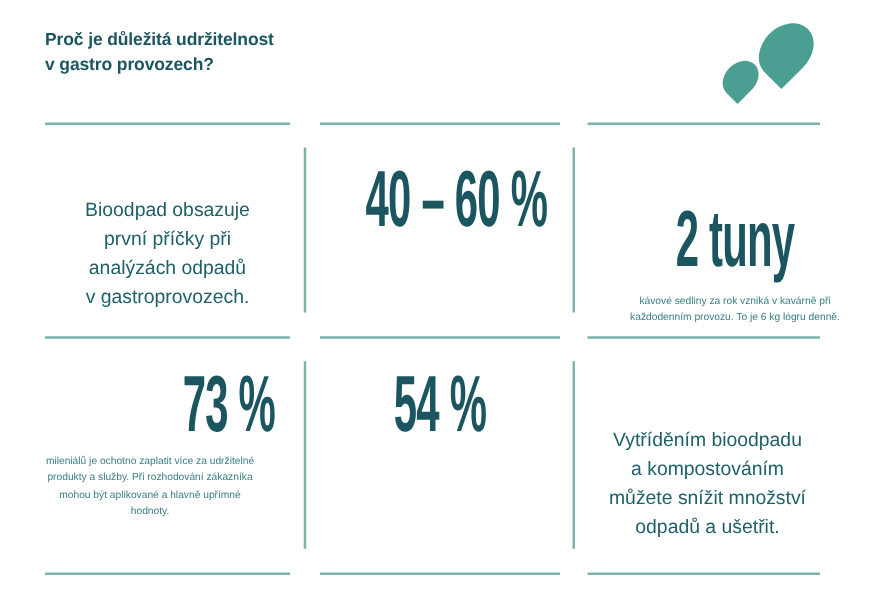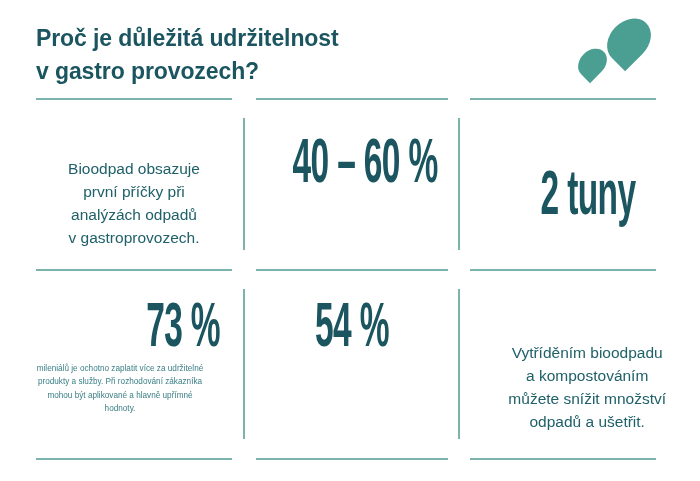--- a/index.html
+++ b/index.html
@@ -24,21 +24,21 @@
   
   .header {
     position: absolute;
     left: 36px;
     top: 22px;
     width: 520px;
   }
   .title {
     margin: 0;
     color: #1a5560;
-    font-size: 23px;
+    font-size: 14px;
     font-weight: bold;
     line-height: 1.42;
     letter-spacing: -0.1px;
     white-space: pre-line;
   }
 
   .droplets {
     position: absolute;
     right: 42px;
     top: 10px;
@@ -125,21 +125,21 @@
     margin-top: 24px;
   }
   .bodytext.right-col { color: #1f6069; }
 
   
   #cell-1 { left: 36px;  top: 134px; width: 196px; }
   #cell-2 { left: 256px; top: 128px; width: 192px; }
   #cell-3 { left: 492px; top: 128px; width: 192px; margin-top: 32px; }
   #cell-4 { left: 20px;  top: 292px; width: 200px; }
   #cell-5 { left: 254px; top: 292px; width: 196px; }
-  #cell-6 { left: 466px; top: 318px; width: 200px; align-items: flex-end; }
+  #cell-6 { left: 466px; top: 318px; width: 200px; }
 </style>
 </head>
 <body>
 
 <div class="poster">
 
   <div class="header">
     <h1 class="title">Proč je důležitá udržitelnost
 v gastro provozech?</h1>
   </div>
@@ -176,20 +176,22 @@
 analýzách odpadů
 v gastroprovozech.</div>
   </div>
 
   <div class="cell" id="cell-2">
     <div class="bignum align-center">40 – 60 %</div>
   </div>
 
   <div class="cell" id="cell-3">
     <div class="bignum align-center">2 tuny</div>
+    <div class="caption" style="margin-top:20px;">kávové sedliny za rok vzniká v kavárně při
+každodenním provozu. To je 6 kg lógru denně.</div>
   </div>
 
   <div class="cell" id="cell-4">
     <div class="bignum align-right">73 %</div>
     <div class="caption" style="margin-top:16px;">mileniálů je ochotno zaplatit více za udržitelné
 produkty a služby. Při rozhodování zákazníka
 mohou být aplikované a hlavně upřímné
 hodnoty.</div>
   </div>
 

